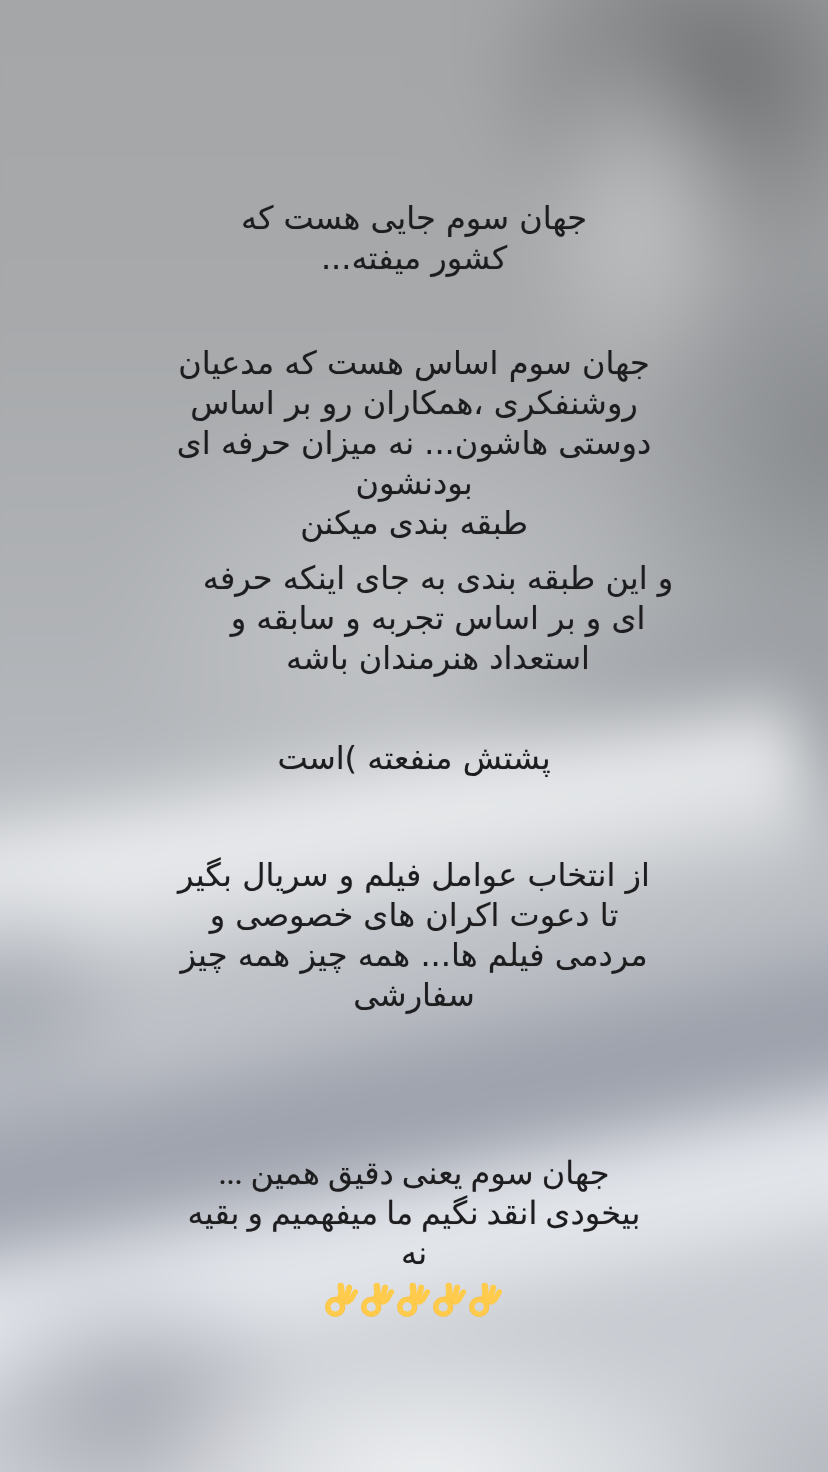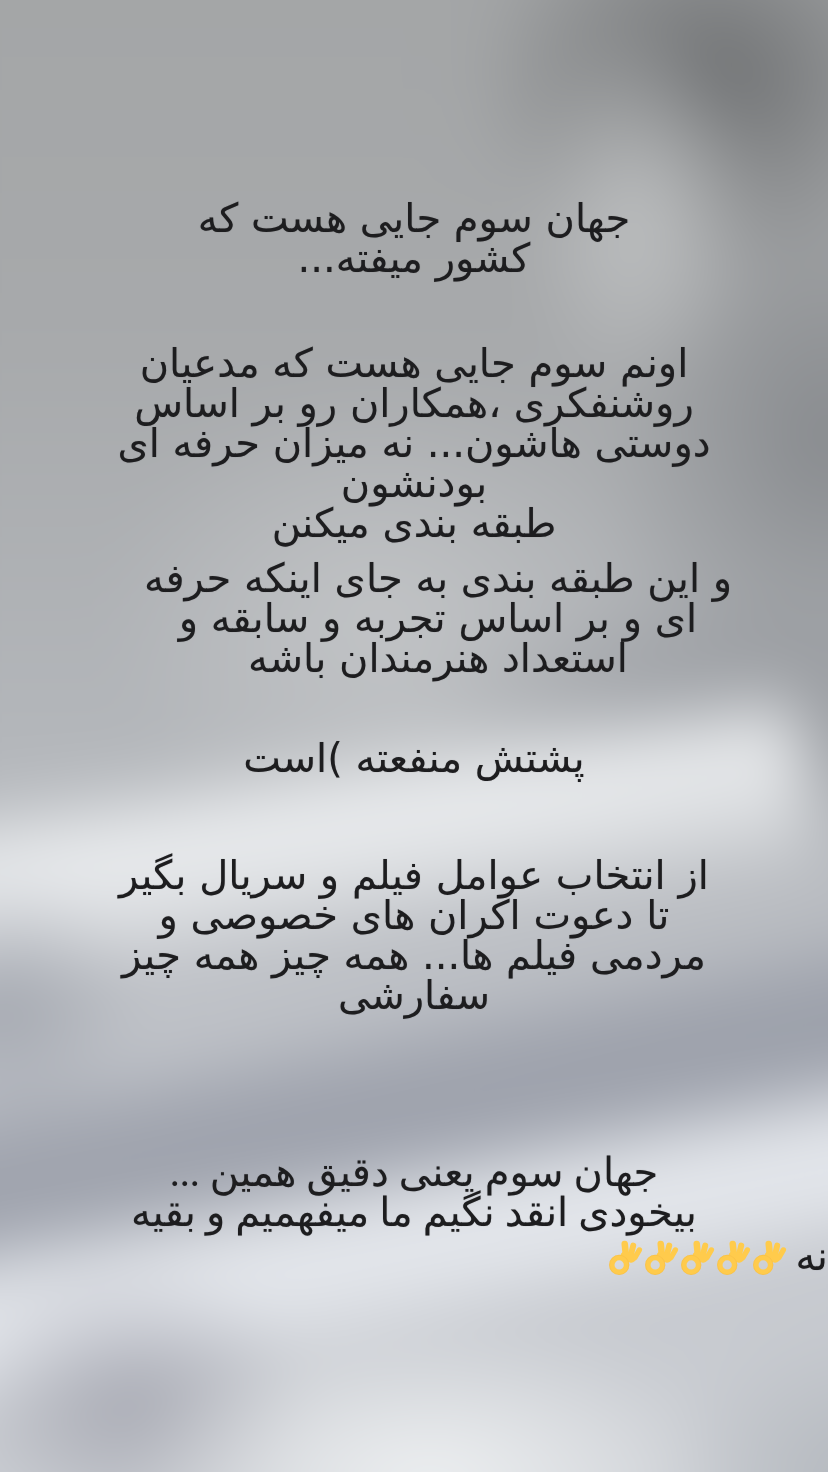--- a/index.html
+++ b/index.html
@@ -28,26 +28,26 @@
       background:linear-gradient(180deg,rgba(230,233,238,0),rgba(230,233,238,.9) 35%,rgba(230,233,238,.9) 70%,rgba(230,233,238,0));}
   .b9{left:30px;top:1340px;width:360px;height:280px;background:radial-gradient(closest-side,rgba(138,139,152,.55),rgba(138,139,152,0));}
   .b10{left:200px;top:1400px;width:620px;height:320px;background:radial-gradient(closest-side,rgba(243,245,246,.9),rgba(243,245,246,0));}
   .b11{left:740px;top:1400px;width:420px;height:330px;background:radial-gradient(closest-side,rgba(168,173,179,.75),rgba(168,173,179,0));}
   .b12{left:-60px;top:950px;width:280px;height:260px;background:radial-gradient(closest-side,rgba(125,130,142,.45),rgba(125,130,142,0));}
 
   
   .text-layer{position:absolute;inset:0;}
   .block{
     position:absolute;left:0;right:0;direction:rtl;text-align:center;
-    color:#1d1d1f;font-size:40px;line-height:40px;font-weight:400;
+    color:#1d1d1f;font-size:32px;line-height:40px;font-weight:400;
     text-shadow:0 0 1px rgba(0,0,0,.3);
   }
   .blk1{top:198px;} .blk2{top:343px;} .blk3{top:558px;padding-left:48px;}
   .blk4{top:738px;} .blk5{top:855px;} .blk6{top:1153px;font-family:Liberation Serif, serif;}
-  .emoji-line{display:flex;direction:rtl;justify-content:flex-start;align-items:center;gap:7px;height:48px;}
+  .emoji-line{display:flex;direction:rtl;justify-content:space-between;align-items:center;gap:7px;height:48px;flex-direction:column;}
   .hands{display:inline-flex;direction:ltr;align-items:center;}
   .hands svg{margin-left:-2px;display:block;}
 </style>
 </head>
 <body>
 
 <div class="stage">
 
   <div class="bg">
     <div class="blob rad b1"></div>
@@ -65,21 +65,21 @@
   </div>
 
   <div class="text-layer" dir="rtl">
 
     <div class="block blk1">
       <div class="line">جهان سوم جایی هست که</div>
       <div class="line">کشور میفته...</div>
     </div>
 
     <div class="block blk2">
-      <div class="line">اونم سوم جایی هست که مدعیان</div>
+      <div class="line">جهان سوم اساس هست که مدعیان</div>
       <div class="line">روشنفکری ،همکاران رو بر اساس</div>
       <div class="line">دوستی هاشون... نه میزان حرفه ای</div>
       <div class="line">بودنشون</div>
       <div class="line">طبقه بندی میکنن</div>
     </div>
 
     <div class="block blk3">
       <div class="line">و این طبقه بندی به جای اینکه حرفه</div>
       <div class="line">ای و بر اساس تجربه و سابقه و</div>
       <div class="line">استعداد هنرمندان باشه</div>

